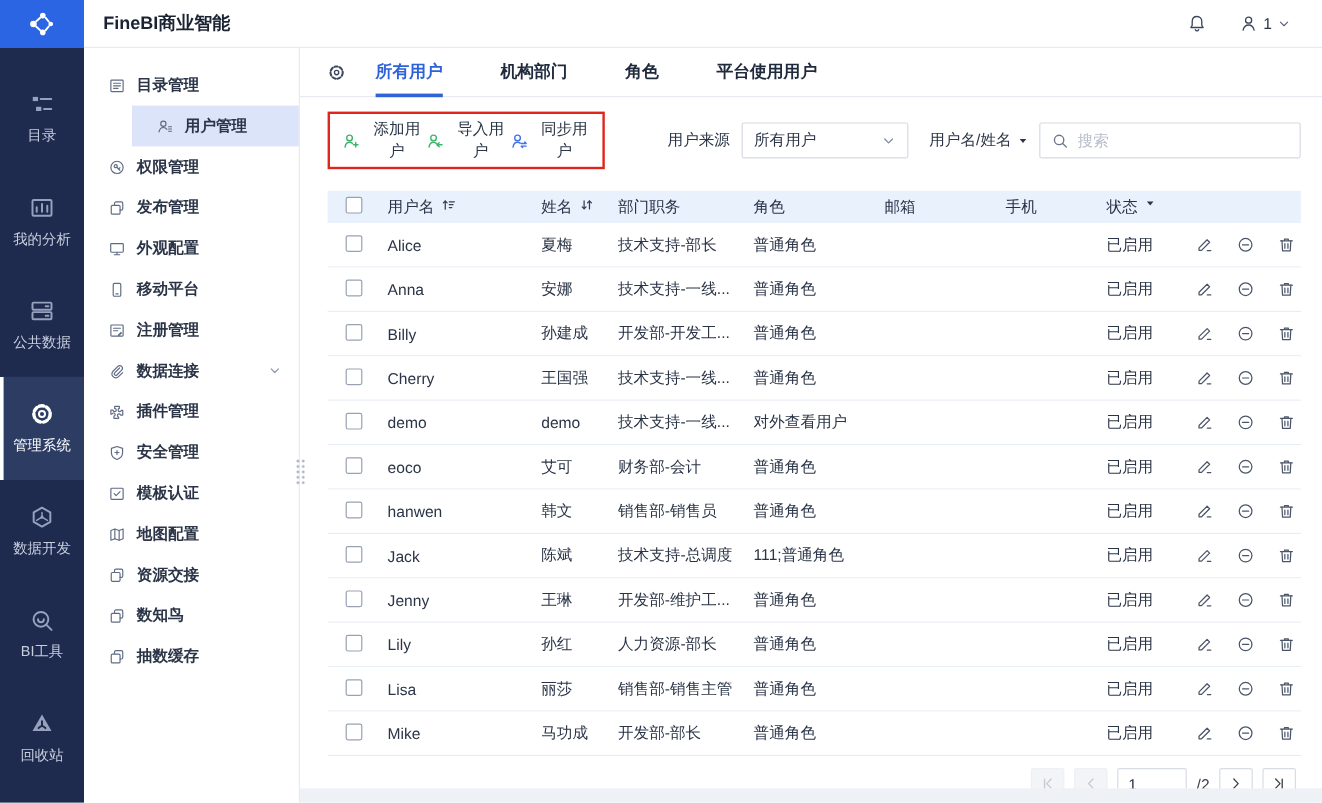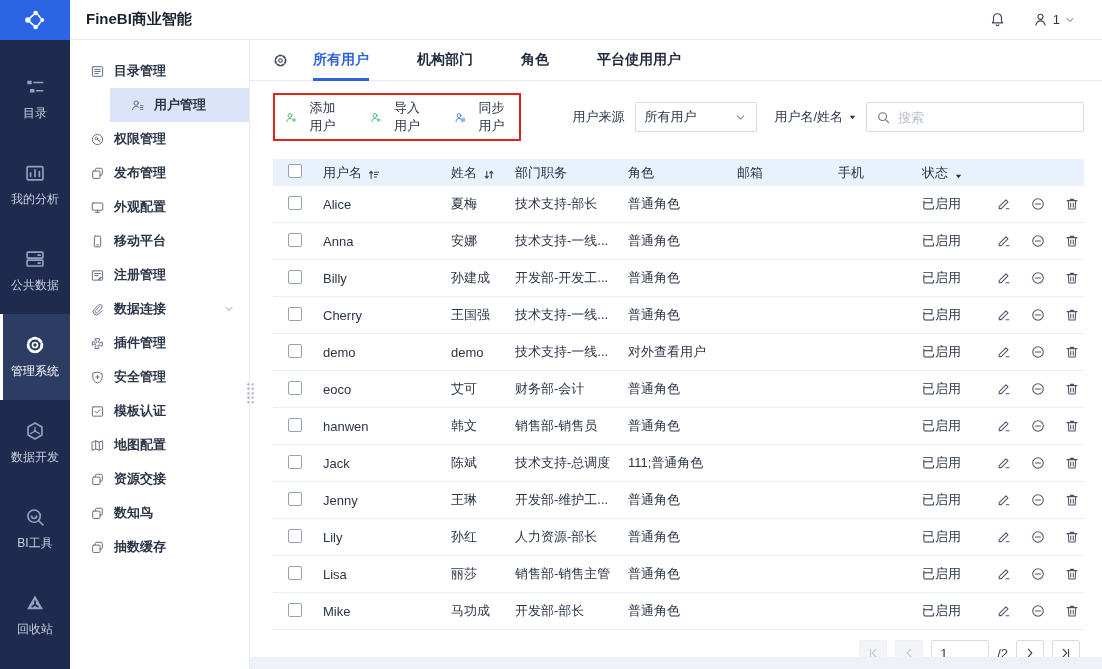--- a/index.html
+++ b/index.html
@@ -50,21 +50,21 @@
   .tab-gear .ic { width:17px; height:17px; }
   .tab { position:relative; height:41px; line-height:39px; font-size:14px; font-weight:bold; color:#1f2a3d; margin-right:48px; cursor:pointer; }
   .tab.active { color:#2e62d9; }
   .tab.active::after { content:""; position:absolute; left:0; right:0; bottom:0; height:3px; background:#2e62d9; }
 
   .panel { flex:1; padding:12px 18px 0 23px; display:flex; flex-direction:column; min-height:0; }
   .bottom-strip { height:12px; background:#eef1f6; flex:0 0 auto; }
 
   
   .toolbar { display:flex; align-items:center; flex:0 0 auto; }
-  .action-group { display:flex; align-items:flex-end; gap:28px; border:2px solid #e0251b; padding:4px 8px 4px 10px; }
+  .action-group { display:flex; align-items:flex-end; border:2px solid #e0251b; padding:4px 8px 4px 10px; }
   .tb-btn { background:none; border:none; display:flex; align-items:center; gap:6px; font-size:13px; color:#2b3547; cursor:pointer; font-family:inherit; }
   .tb-btn .ic { width:17px; height:17px; }
   .filter-label { margin-left:52px; font-size:13px; color:#2b3547; white-space:nowrap; }
   .select-box { margin-left:10px; width:148px; height:30px; border:1px solid #d6dae2; border-radius:2px; display:flex; align-items:center; justify-content:space-between; padding:0 9px; font-size:13px; cursor:pointer; background:#fff; }
   .select-box .chev { width:13px; height:13px; color:#7e8aa0; }
   .field-switch { margin-left:17px; display:flex; align-items:center; gap:4px; font-size:13px; cursor:pointer; white-space:nowrap; }
   .field-switch .caret { width:11px; height:11px; color:#2b3547; }
   .search-box { margin-left:8px; flex:1; height:30px; border:1px solid #d6dae2; border-radius:2px; display:flex; align-items:center; padding:0 9px; gap:7px; background:#fff; }
   .search-box .ic { width:15px; height:15px; color:#6b7688; flex:0 0 auto; }
   .search-box input { border:none; outline:none; flex:1; font-size:13px; font-family:inherit; color:#2b3547; background:transparent; }
@@ -78,21 +78,21 @@
   .c0 { width:42px; padding-left:15px; flex:0 0 auto; }
   .c1 { width:128px; flex:0 0 auto; }
   .c2 { width:64px; flex:0 0 auto; }
   .c3 { width:113px; flex:0 0 auto; }
   .c4 { width:109px; flex:0 0 auto; }
   .c5 { width:101px; flex:0 0 auto; }
   .c6 { width:84px; flex:0 0 auto; }
   .c7 { width:64px; flex:0 0 auto; }
   .c8 { flex:1; display:flex; align-items:center; gap:18px; padding-left:18px; }
   .c1,.c2,.c3,.c4,.c5,.c6,.c7 { padding-left:8px; padding-right:4px; white-space:nowrap; overflow:hidden; }
-  .hcell { display:flex; align-items:flex-end; gap:5px; }
+  .hcell { display:flex; align-items:flex-start; gap:5px; }
   .hcell .sort { width:14px; height:14px; color:#333f55; }
   .hcell .caret { width:11px; height:11px; color:#2b3547; }
   .cb { width:14px; height:14px; border:1px solid #98a2b3; border-radius:2px; background:#fff; display:inline-block; cursor:pointer; }
   .act-btn { background:none; border:none; padding:0; cursor:pointer; color:#4b5568; display:flex; }
   .act-btn .ic { width:16px; height:16px; }
 
   
   .pagination { margin-top:10px; display:flex; justify-content:flex-end; align-items:center; gap:8px; padding-right:4px; flex:0 0 auto; }
   .pg-btn { width:28px; height:26px; border-radius:2px; border:1px solid #d8dce4; background:#fff; color:#39414f; display:flex; align-items:center; justify-content:center; cursor:pointer; }
   .pg-btn .ic { width:14px; height:14px; }

